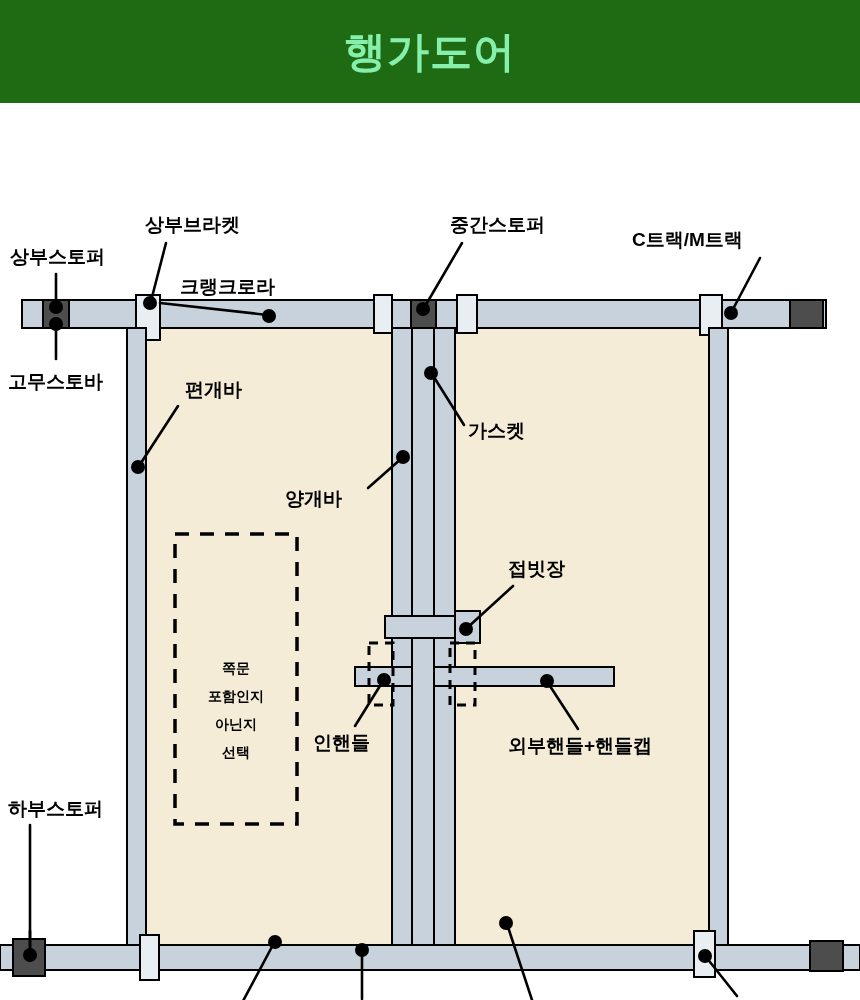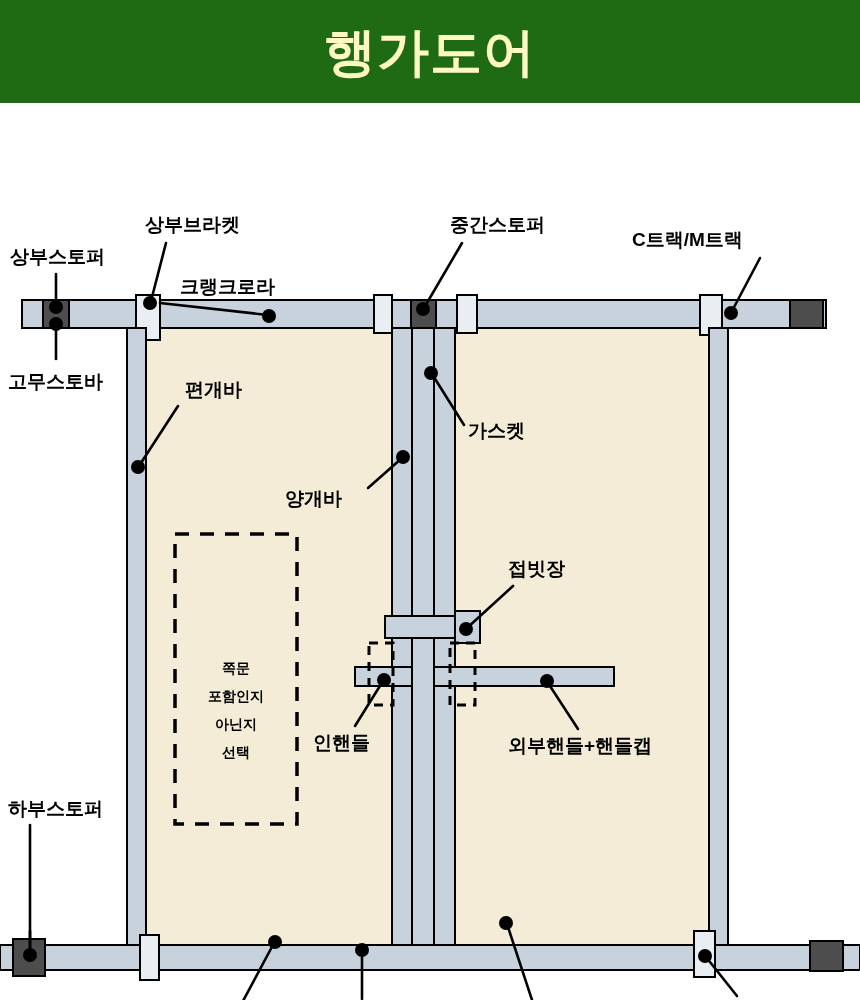--- a/index.html
+++ b/index.html
@@ -25,22 +25,22 @@
     left: 0;
     top: 0;
     width: 860px;
     height: 103px;
     background: #1f6b13;
     display: flex;
     align-items: center;
     justify-content: center;
   }
   .header-title {
-    color: #fef9c3;
-    font-size: 52px;
+    color: #86efac;
+    font-size: 42px;
     font-weight: bold;
     letter-spacing: 1px;
     line-height: 1;
     font-family: "Liberation Sans", "DejaVu Sans", sans-serif;
   }
   .diagram-wrap {
     position: absolute;
     left: 0;
     top: 103px;
     width: 860px;

